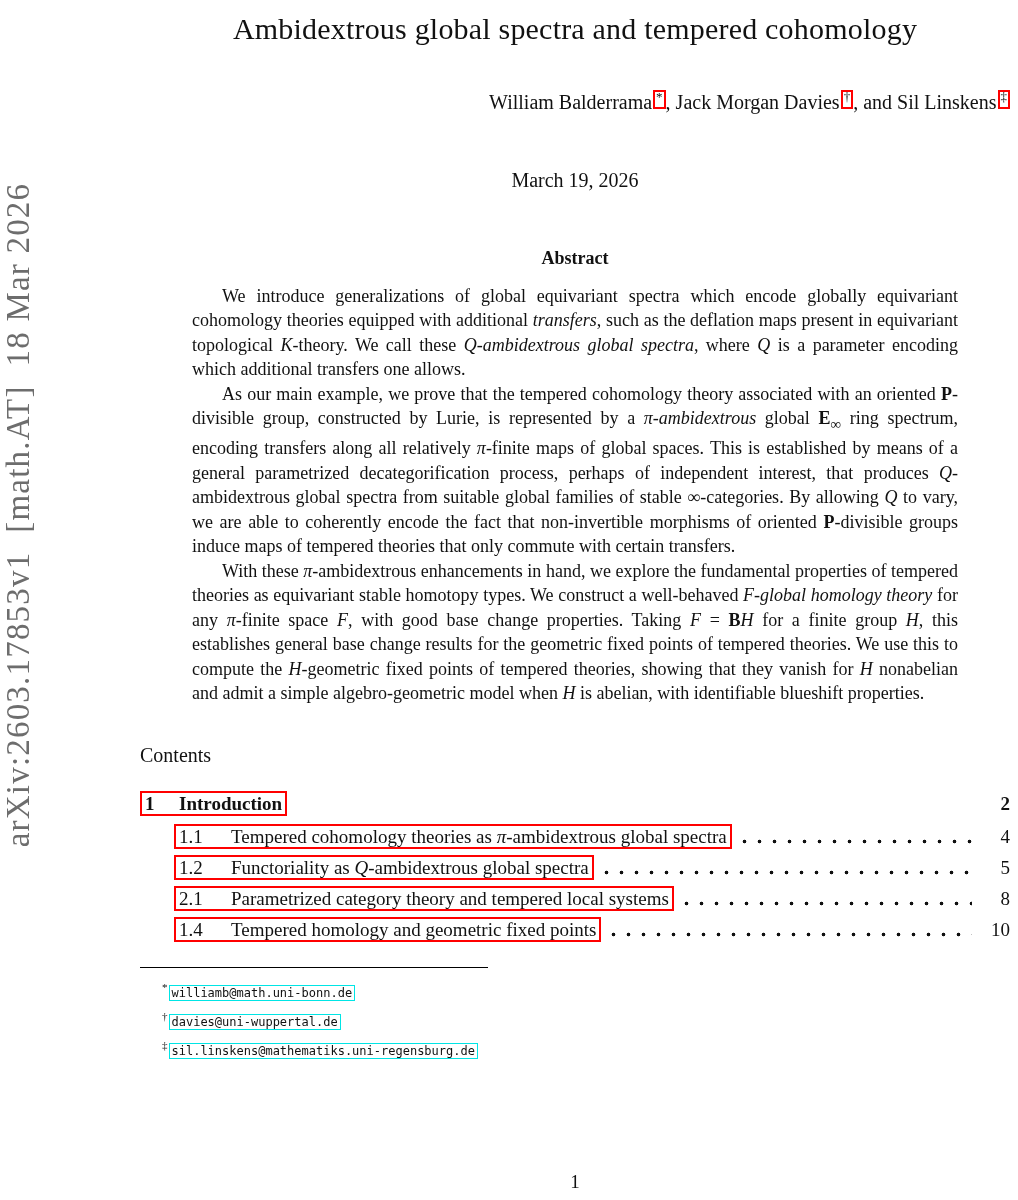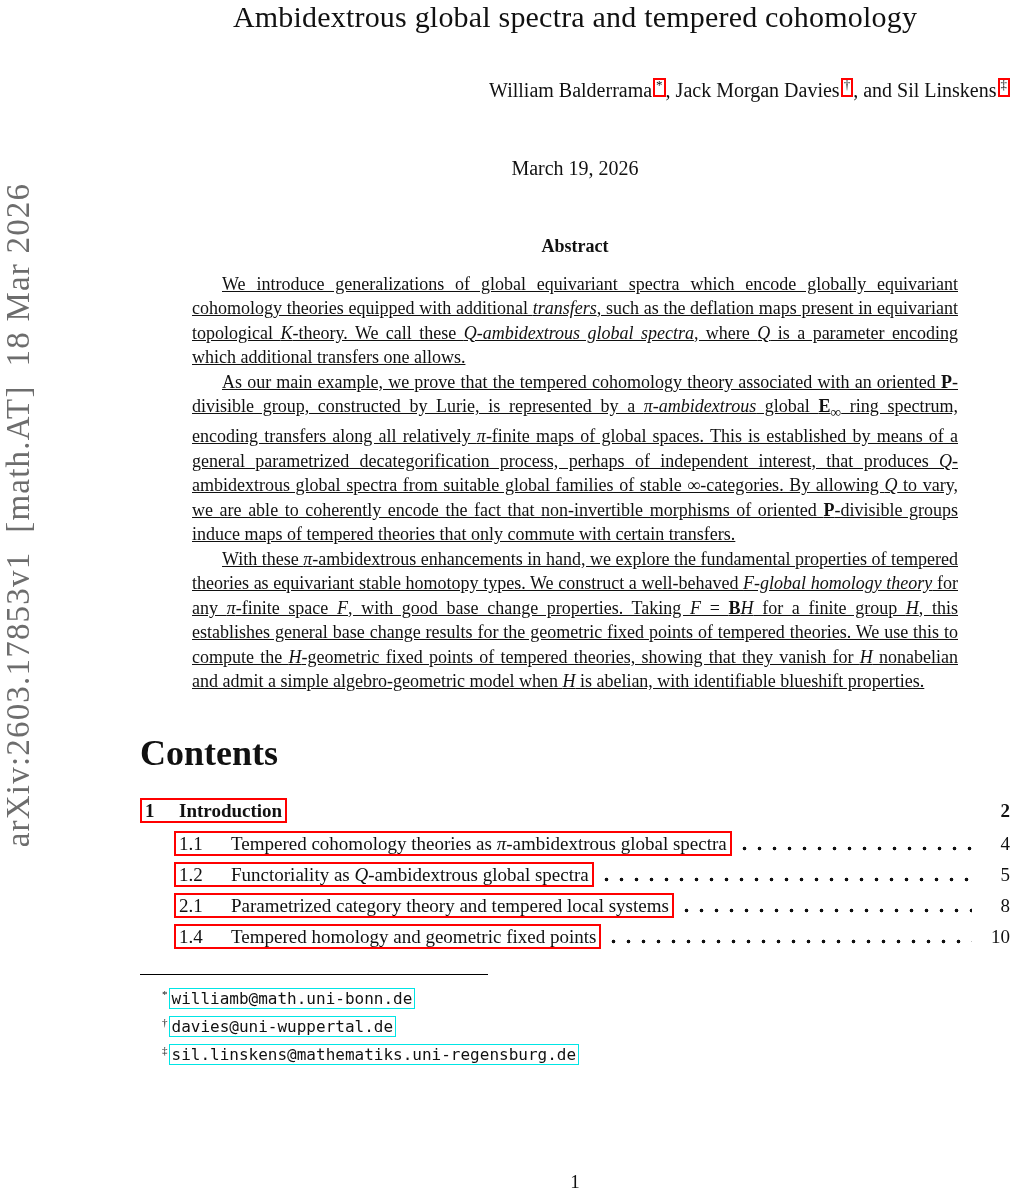--- a/index.html
+++ b/index.html
@@ -28,21 +28,21 @@
     text-align:center;
     white-space:pre;
   }
   .textblock{
     position:absolute;
     left:140px;top:0;
     width:870px;
   }
   .title{
     margin:0;
-    padding-top:0;
+    padding-top:12px;
     font-size:30px;
     font-weight:400;
     text-align:center;
     letter-spacing:0.2px;
   }
   .authors{
     margin-top:44px;
     font-size:20px;
     text-align:right;
   }
@@ -70,26 +70,25 @@
   }
   .abs-body{
     margin:0 52px;
     font-size:18px;
     line-height:24.5px;
     text-align:justify;
   }
   .abs-body p{
     margin:0;
     text-indent:30px;
-    text-decoration:underline;
   }
   .contents-heading{
     margin:38px 0 0 0;
-    font-size:36px;
-    font-weight:bold;
+    font-size:20px;
+    font-weight:normal;
   }
   .toc{
     margin-top:24px;
     font-size:19px;
   }
   .toc-row{
     display:flex;
     align-items:baseline;
     margin-bottom:6px;
   }
@@ -132,21 +131,21 @@
     font-size:15px;
     line-height:23px;
     padding-left:22px;
   }
   .fn-mark{
     font-size:11px;
     margin-right:1px;
   }
   .email{
     font-family:"DejaVu Sans Mono","Liberation Mono",monospace;
-    font-size:16px;
+    font-size:12px;
     border:1.5px solid var(--link_cyan);
     padding:0 2px;
   }
   .page-number{
     position:absolute;
     left:140px;
     width:870px;
     bottom:7px;
     text-align:center;
     font-size:19px;

